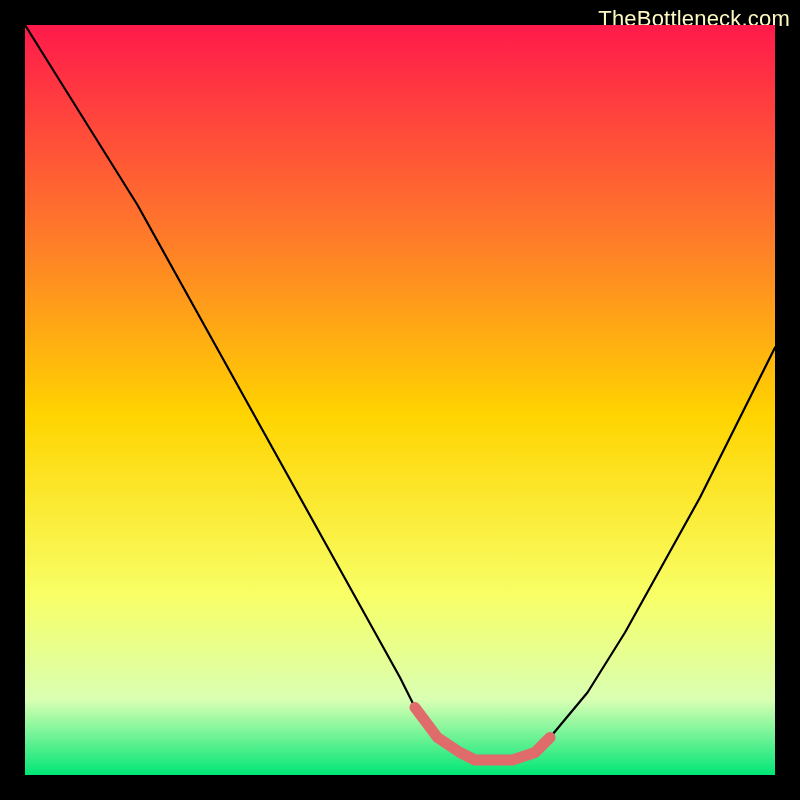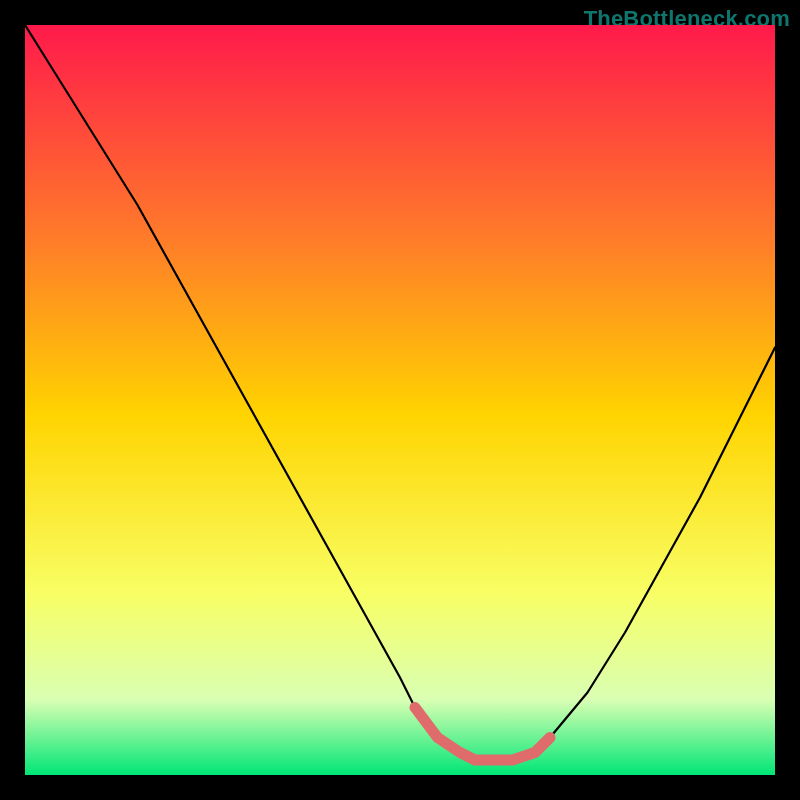--- a/index.html
+++ b/index.html
@@ -14,23 +14,23 @@
   .frame {
     position: relative;
     width: 800px;
     height: 800px;
     background: #000;
   }
   .watermark {
     position: absolute;
     top: 6px;
     right: 10px;
-    color: #0f766e;
+    color: #fef9c3;
     font-size: 22px;
-    font-weight: 700;
+    font-weight: 400;
     letter-spacing: 0.2px;
     user-select: none;
   }
   .plot {
     position: absolute;
     left: 25px;
     top: 25px;
     width: 750px;
     height: 750px;
   }

